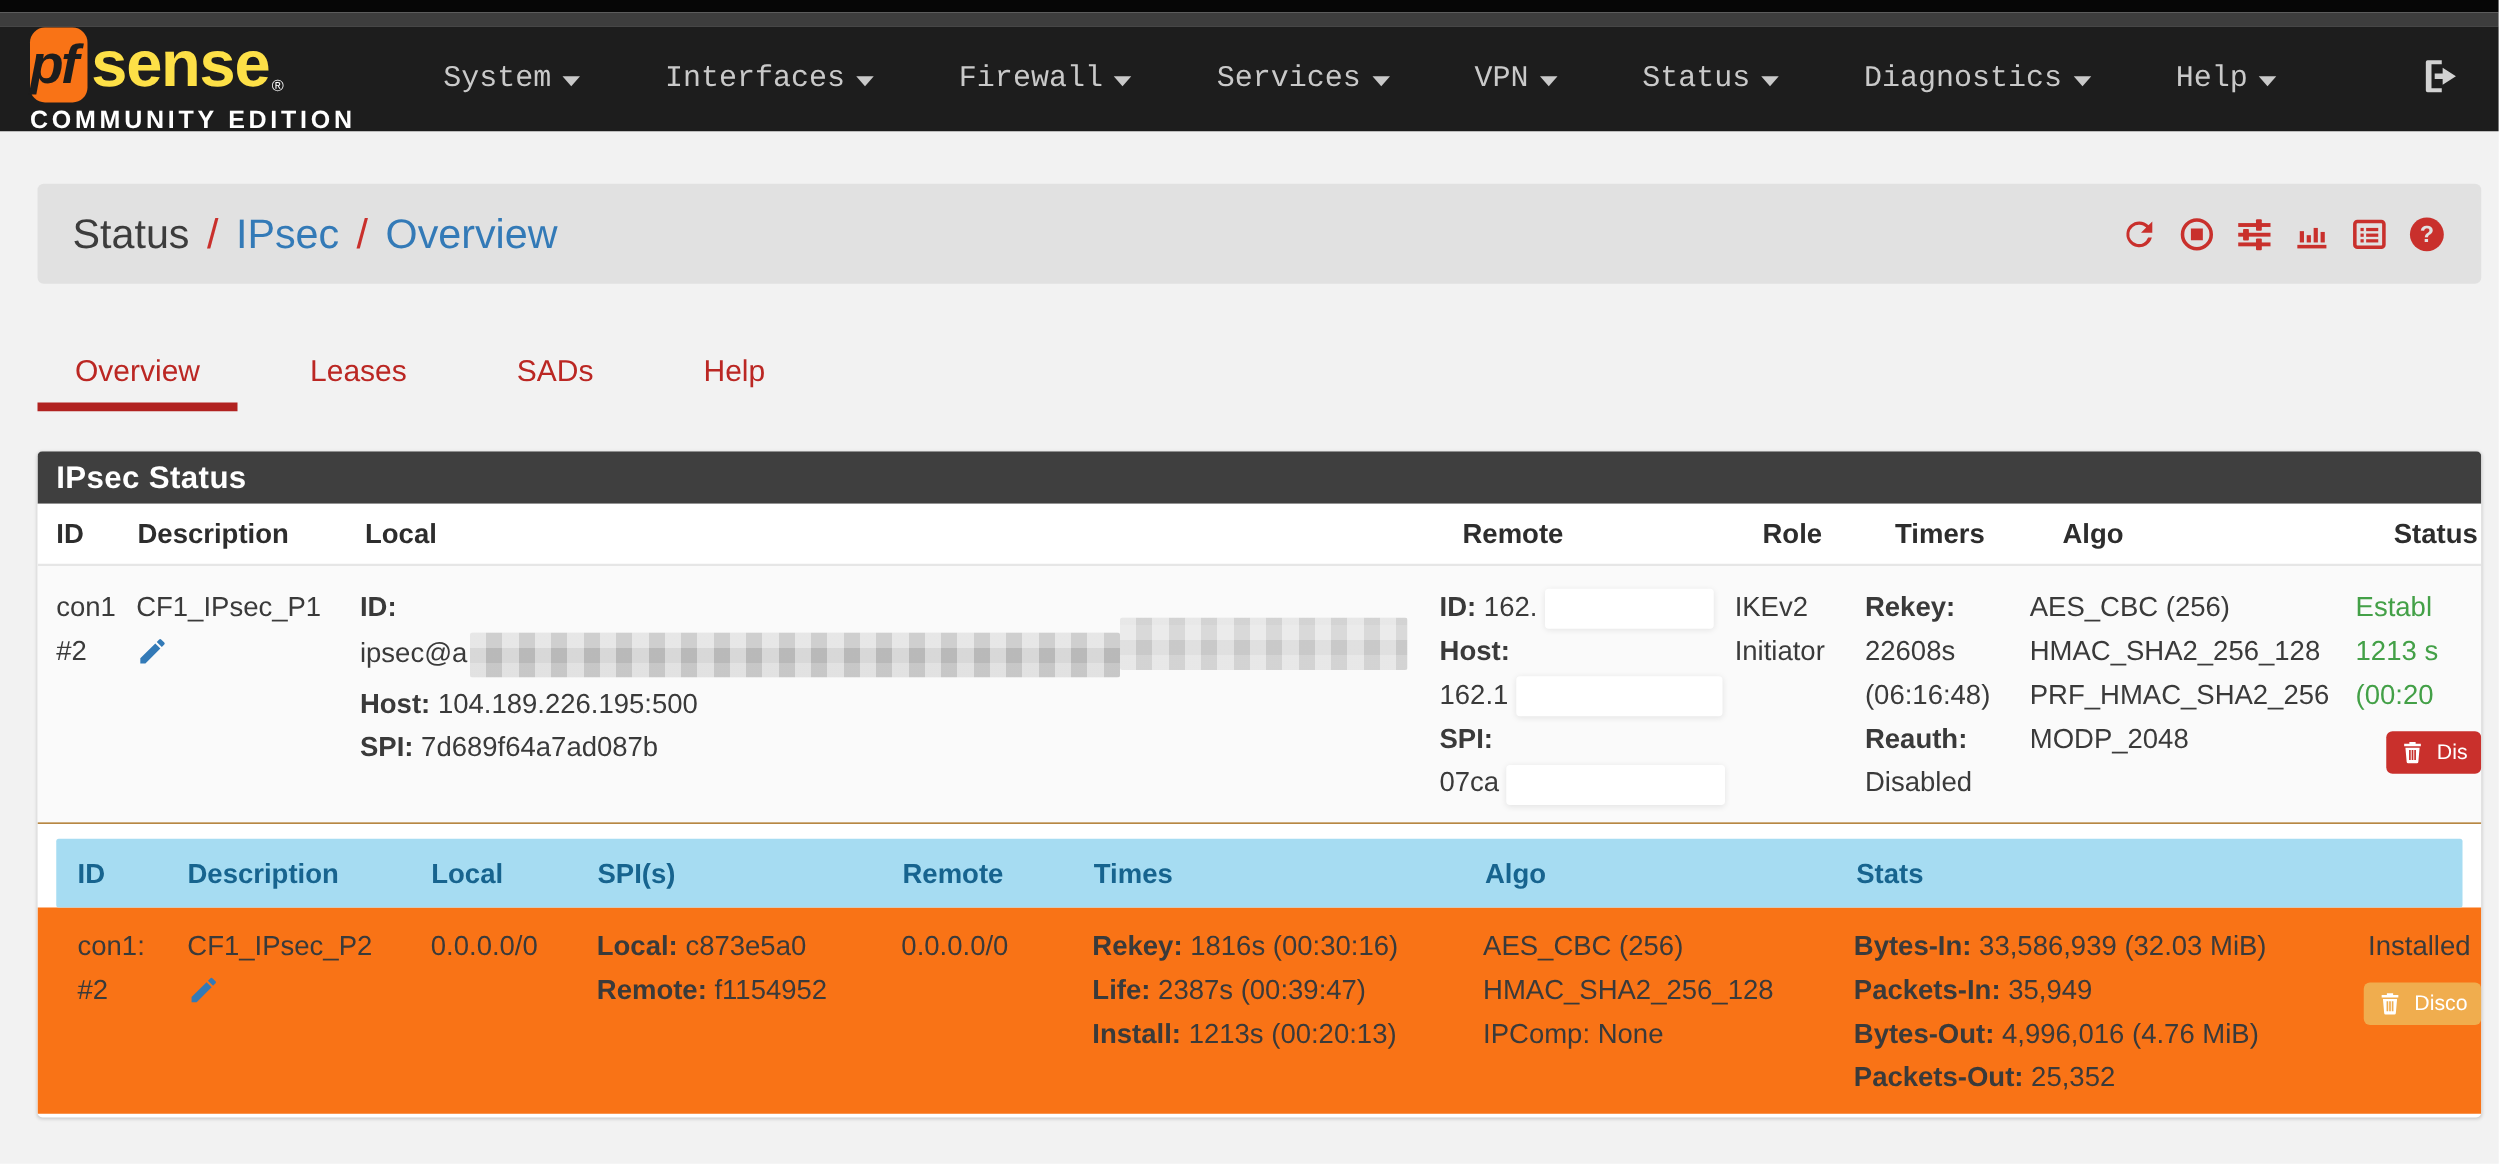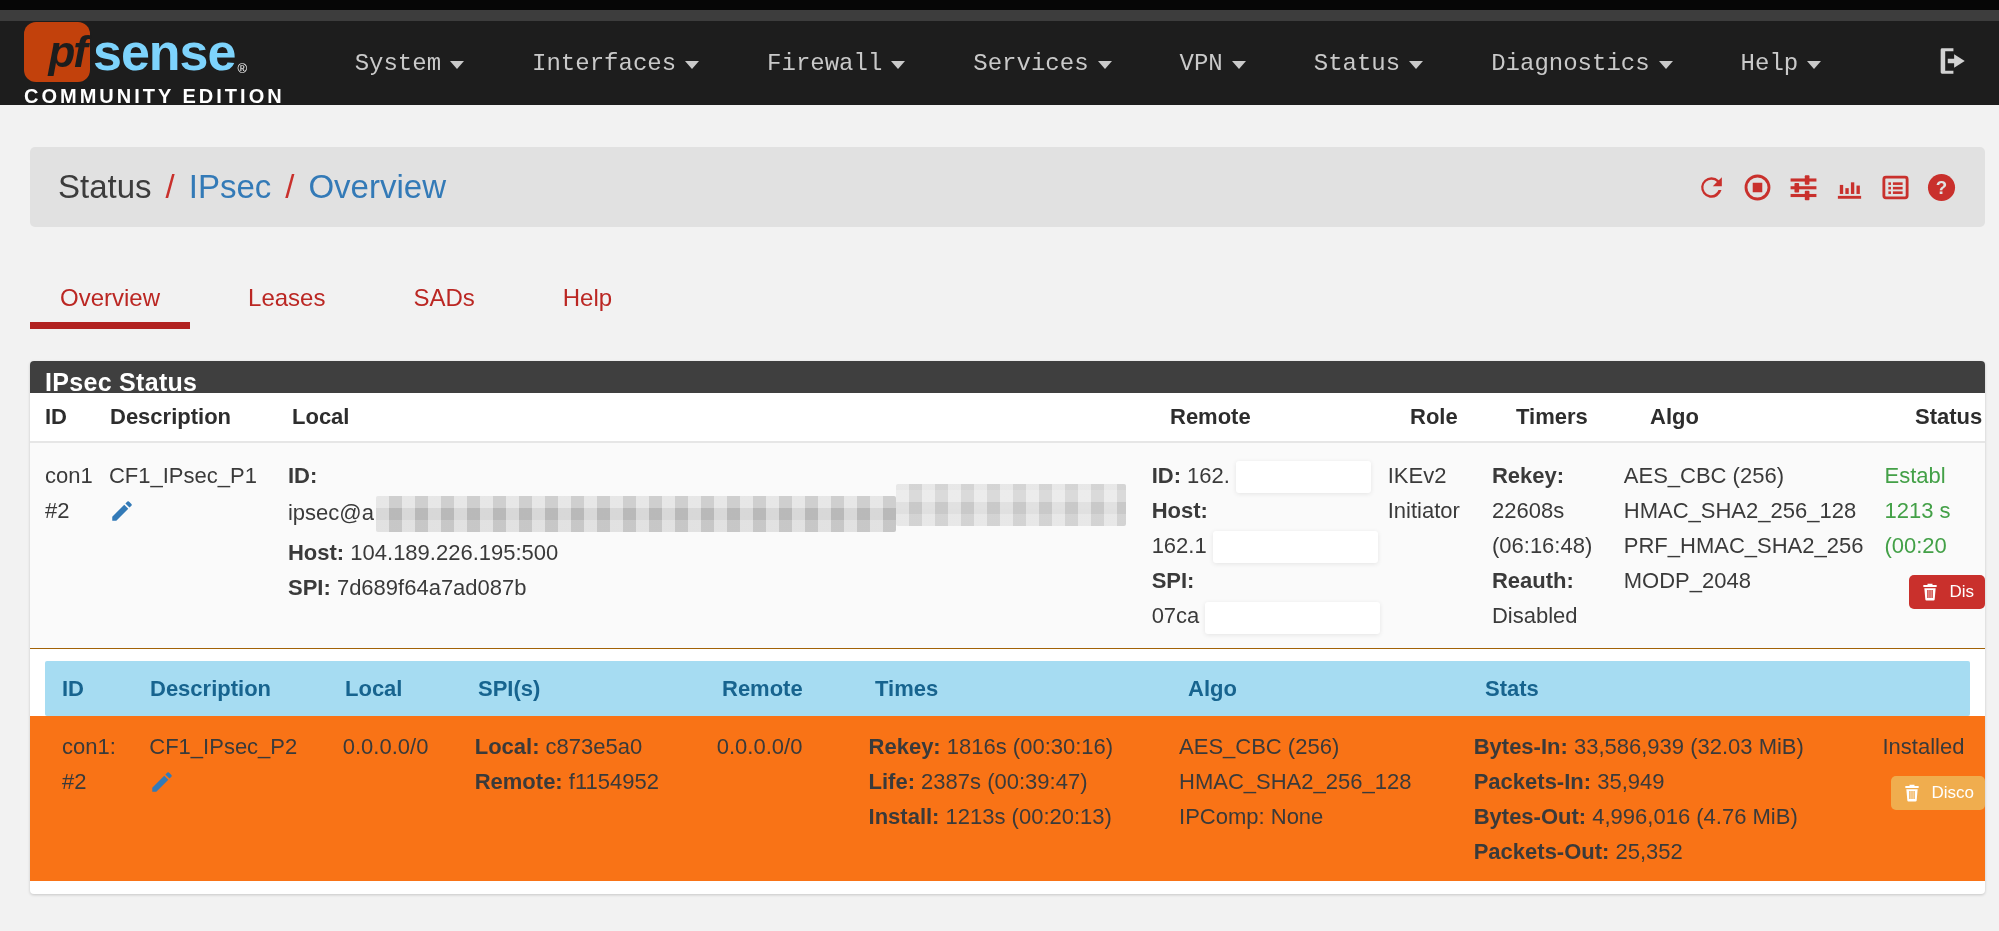--- a/index.html
+++ b/index.html
@@ -5,23 +5,23 @@
   * { margin:0; padding:0; box-sizing:border-box; }
   html,body { width:1999px; height:931px; overflow:hidden; }
   body { font-family:"Liberation Sans", sans-serif; background:#f2f2f2; color:#3a3a3a; }
 
   
   .strip1 { height:10px; background:#060606; }
   .strip2 { height:11px; background:#3d3d3d; }
   .navbar { height:84px; background:#1d1d1d; display:flex; align-items:center; padding:0 24px; }
   .brand { display:flex; flex-direction:column; margin-right:36px; margin-top:4px; }
   .brand-row { display:flex; align-items:center; }
-  .pf-box { width:66px; height:60px; background:#c2410c; border-radius:12px; display:flex; align-items:center; justify-content:flex-end; }
+  .pf-box { width:46px; height:60px; background:#f97316; border-radius:12px; display:flex; align-items:center; justify-content:flex-start; }
   .pf-box span { font-size:44px; font-weight:800; font-style:italic; color:#1d1d1d; letter-spacing:-2px; padding-right:4px; }
-  .sense { font-size:52px; font-weight:800; color:#7dd3fc; letter-spacing:-1px; margin-left:3px; }
+  .sense { font-size:52px; font-weight:800; color:#fde047; letter-spacing:-1px; margin-left:3px; }
   .reg { font-size:13px; color:#fff; align-self:flex-end; margin:0 0 6px 2px; }
   .edition { font-size:20px; font-weight:700; color:#fff; letter-spacing:3px; margin-top:3px; }
   .nav-items { display:flex; align-items:center; }
   .nav-item { display:flex; align-items:center; gap:9px; color:#c9c9c9; font-size:24px; padding:0 34px; cursor:pointer;font-family:Liberation Mono, monospace; }
   .caret { width:0; height:0; border-left:7px solid transparent; border-right:7px solid transparent; border-top:8px solid #c9c9c9; margin-top:3px; }
   .logout { margin-left:auto; margin-right:6px; }
   .logout svg { width:34px; height:34px; fill:#d2d2d2; }
 
   
   .bc-bar { margin:42px 14px 0 30px; height:80px; background:#e1e1e1; border-radius:5px; display:flex; align-items:center; padding:0 28px; }
@@ -33,38 +33,38 @@
   .bc-actions .aicon { width:31px; height:31px; cursor:pointer; }
   .bc-actions svg { width:31px; height:31px; fill:#c9302c; }
 
   
   .tabs { margin:44px 14px 0 30px; display:flex; }
   .tab { font-size:24px; color:#bb2723; padding:13px 30px 10px; border-bottom:7px solid transparent; margin-right:28px; cursor:pointer; }
   .tab.active { border-bottom-color:#b12220; }
 
   
   .panel { margin:32px 14px 0 30px; height:533px; background:#fff; border-radius:4px; box-shadow:0 1px 3px rgba(0,0,0,.18); overflow:hidden; }
-  .panel-hd { height:32px; background:#3f3f3f; color:#fff; font-weight:700; font-size:25px; line-height:42px; padding-left:15px; letter-spacing:.3px; }
+  .panel-hd { height:42px; background:#3f3f3f; color:#fff; font-weight:700; font-size:25px; line-height:42px; padding-left:15px; letter-spacing:.3px; }
 
   .thead { display:flex; padding-left:15px; height:50px; align-items:center; font-weight:700; font-size:22px; color:#2d2d2d; border-bottom:2px solid #e6e6e6; background:#fff; }
   .c-id{width:65px}.c-desc{width:182px}.c-local{width:878px}.c-remote{width:240px}
   .c-role{width:106px}.c-timers{width:134px}.c-algo{width:265px}.c-status{flex:1}
 
   .t1row { display:flex; padding:15px 0 12px 15px; background:#fafafa; font-size:22px; line-height:35px; min-height:206px; border-bottom:1px solid #a16207; }
   .b { font-weight:700; }
   .ok { color:#43a047; }
   .nowrap { white-space:nowrap; }
 
   .edit { width:26px; height:26px; display:inline-block; margin-top:5px; cursor:pointer; }
   .edit svg { width:26px; height:26px; fill:#337ab7; }
 
   .btn { display:inline-flex; align-items:center; gap:9px; border-radius:5px; color:#fff; font-size:17px; padding:7px 11px; white-space:nowrap; margin-top:12px; cursor:pointer; border:none; }
   .btn svg { width:20px; height:20px; fill:#fff; }
   .btn.red { background:#c9302c; margin-left:25px; }
-  .btn.orange { background:#f0ad4e; margin-left:14px; }
+  .btn.orange { background:#f0ad4e; margin-left:2px; }
 
   
   .px { display:inline-block; vertical-align:middle; border-radius:2px;
         background:
           repeating-linear-gradient(90deg, rgba(255,255,255,.35) 0 13px, rgba(0,0,0,.05) 13px 26px),
           repeating-linear-gradient(0deg, #d2d2d2 0 12px, #c3c3c3 12px 24px, #dadada 24px 36px); }
   .px-a { width:520px; height:36px; margin-left:2px; }
   .px-b { width:230px; height:42px; transform:translateY(-9px); opacity:.75; }
   .wr { display:inline-block; vertical-align:middle; height:32px; background:#fff; border-radius:3px; box-shadow:0 1px 5px rgba(0,0,0,.09); margin-left:6px; }
   .wr1{width:135px}.wr2{width:165px}.wr3{width:175px}

